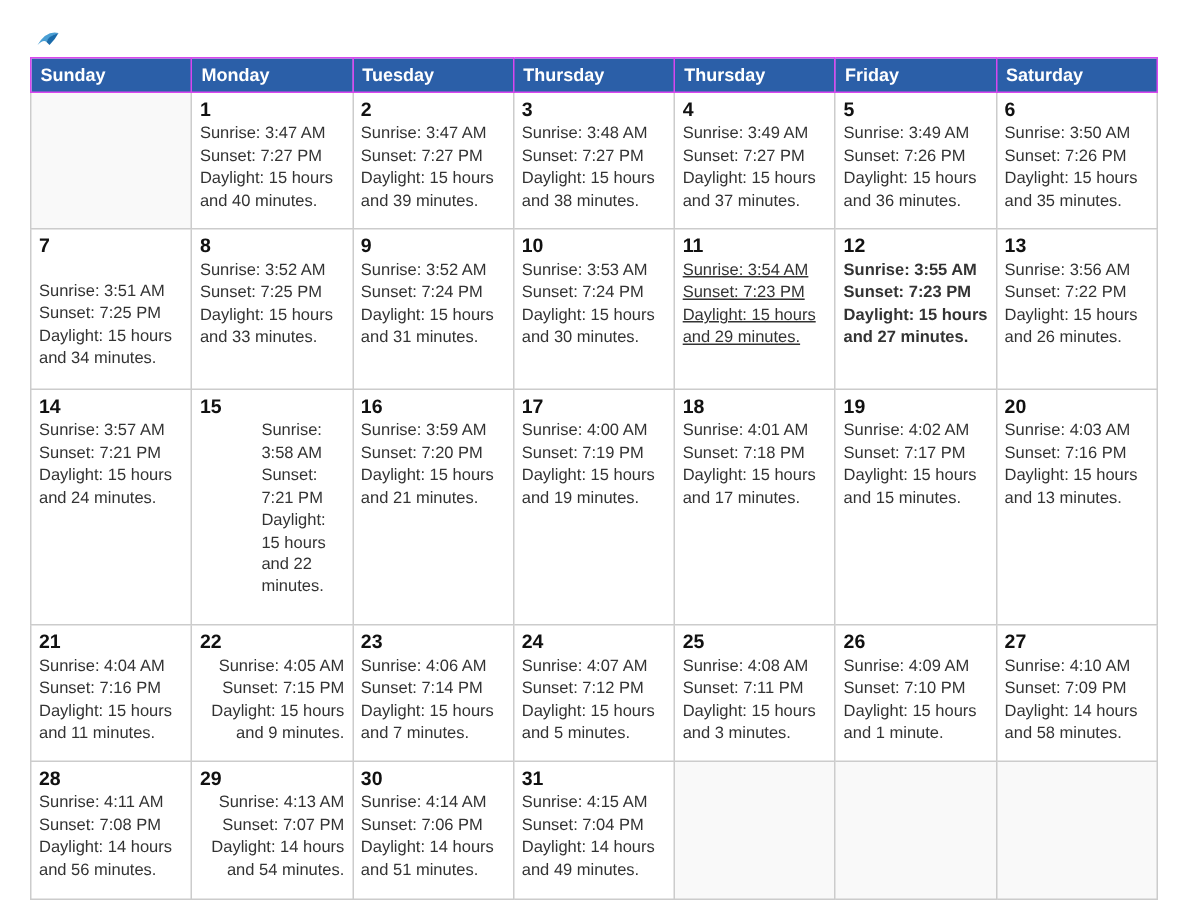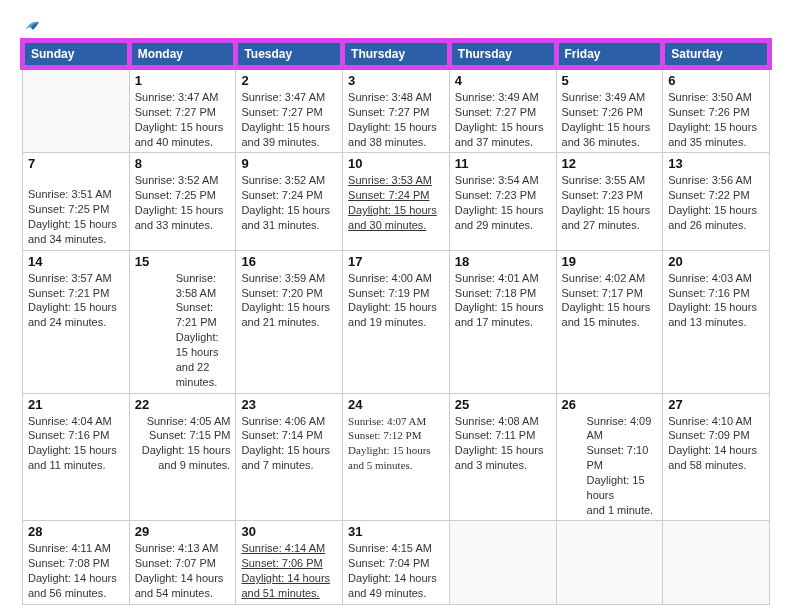--- a/index.html
+++ b/index.html
@@ -47,21 +47,21 @@
       border-collapse: collapse;
       flex: 1;
     }
     .calendar th {
       background: #2b5fa8;
       color: #fff;
       font-size: 12px;
       font-weight: bold;
       padding: 4px 6px;
       text-align: left;
-      border: 5px solid #d946ef;
+      border: 1px solid #d946ef;
     }
     .calendar td {
       border: 1px solid #ccc;
       vertical-align: top;
       padding: 3px 5px;
       font-size: 10px;
       color: #333;
       width: calc(100% / 7);
       height: 80px;
     }
@@ -179,35 +179,35 @@
           </td>
           <td>
             <span class="day-num">9</span>
             <div class="cell-text" style="white-space: pre-line;">Sunrise: 3:52 AM
 Sunset: 7:24 PM
 Daylight: 15 hours
 and 31 minutes.</div>
           </td>
           <td>
             <span class="day-num">10</span>
-            <div class="cell-text" style="white-space: pre-line; text-decoration: underline;">Sunrise: 3:53 AM
+            <div class="cell-text" style="white-space: pre-line;">Sunrise: 3:53 AM
 Sunset: 7:24 PM
 Daylight: 15 hours
 and 30 minutes.</div>
           </td>
           <td>
             <span class="day-num">11</span>
-            <div class="cell-text" style="white-space: pre-line;">Sunrise: 3:54 AM
+            <div class="cell-text" style="white-space: pre-line; text-decoration: underline;">Sunrise: 3:54 AM
 Sunset: 7:23 PM
 Daylight: 15 hours
 and 29 minutes.</div>
           </td>
           <td>
             <span class="day-num">12</span>
-            <div class="cell-text" style="white-space: pre-line;">Sunrise: 3:55 AM
+            <div class="cell-text" style="white-space: pre-line; font-weight: bold;">Sunrise: 3:55 AM
 Sunset: 7:23 PM
 Daylight: 15 hours
 and 27 minutes.</div>
           </td>
           <td>
             <span class="day-num">13</span>
             <div class="cell-text" style="white-space: pre-line;">Sunrise: 3:56 AM
 Sunset: 7:22 PM
 Daylight: 15 hours
 and 26 minutes.</div>
@@ -281,35 +281,35 @@
           </td>
           <td>
             <span class="day-num">23</span>
             <div class="cell-text" style="white-space: pre-line;">Sunrise: 4:06 AM
 Sunset: 7:14 PM
 Daylight: 15 hours
 and 7 minutes.</div>
           </td>
           <td>
             <span class="day-num">24</span>
-            <div class="cell-text" style="white-space: pre-line; font-family: Liberation Serif, serif;">Sunrise: 4:07 AM
+            <div class="cell-text" style="white-space: pre-line;">Sunrise: 4:07 AM
 Sunset: 7:12 PM
 Daylight: 15 hours
 and 5 minutes.</div>
           </td>
           <td>
             <span class="day-num">25</span>
             <div class="cell-text" style="white-space: pre-line;">Sunrise: 4:08 AM
 Sunset: 7:11 PM
 Daylight: 15 hours
 and 3 minutes.</div>
           </td>
           <td>
             <span class="day-num">26</span>
-            <div class="cell-text" style="white-space: pre-line; margin-left: 25px;">Sunrise: 4:09 AM
+            <div class="cell-text" style="white-space: pre-line;">Sunrise: 4:09 AM
 Sunset: 7:10 PM
 Daylight: 15 hours
 and 1 minute.</div>
           </td>
           <td>
             <span class="day-num">27</span>
             <div class="cell-text" style="white-space: pre-line;">Sunrise: 4:10 AM
 Sunset: 7:09 PM
 Daylight: 14 hours
 and 58 minutes.</div>
@@ -318,28 +318,28 @@
         <tr>
           <td>
             <span class="day-num">28</span>
             <div class="cell-text" style="white-space: pre-line;">Sunrise: 4:11 AM
 Sunset: 7:08 PM
 Daylight: 14 hours
 and 56 minutes.</div>
           </td>
           <td>
             <span class="day-num">29</span>
-            <div class="cell-text" style="white-space: pre-line;">Sunrise: 4:13 AM
+            <div class="cell-text" style="white-space: pre-line; text-align: right;">Sunrise: 4:13 AM
 Sunset: 7:07 PM
 Daylight: 14 hours
 and 54 minutes.</div>
           </td>
           <td>
             <span class="day-num">30</span>
-            <div class="cell-text" style="white-space: pre-line; text-decoration: underline;">Sunrise: 4:14 AM
+            <div class="cell-text" style="white-space: pre-line;">Sunrise: 4:14 AM
 Sunset: 7:06 PM
 Daylight: 14 hours
 and 51 minutes.</div>
           </td>
           <td>
             <span class="day-num">31</span>
             <div class="cell-text" style="white-space: pre-line;">Sunrise: 4:15 AM
 Sunset: 7:04 PM
 Daylight: 14 hours
 and 49 minutes.</div>

